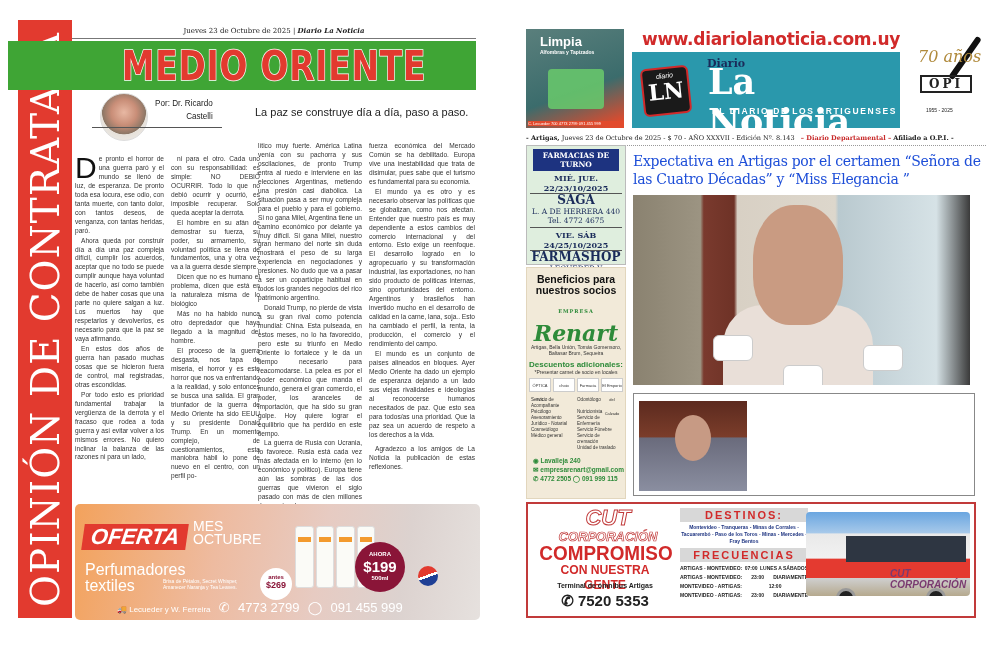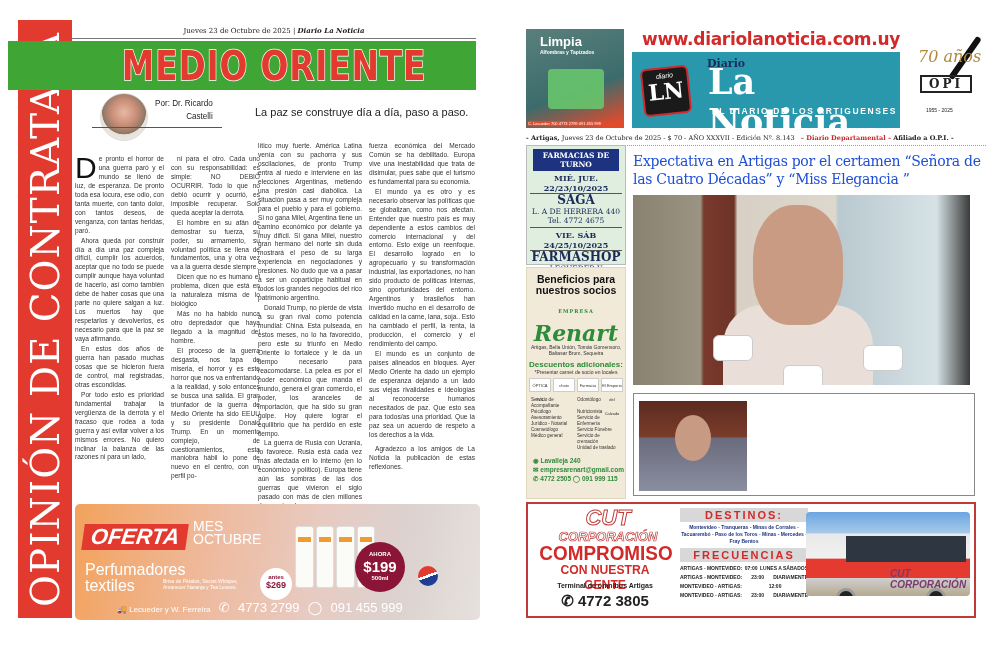--- a/index.html
+++ b/index.html
@@ -288,21 +288,21 @@
         <div class="face"></div>
       </div>
   </div>
 
   <div class="adcut">
     <div class="cutlogo">CUT</div>
     <div class="cutcorp">CORPORACIÓN</div>
     <div class="comp">COMPROMISO</div>
     <div class="cng">CON NUESTRA GENTE</div>
     <div class="term">Terminal de ómnibus Artigas</div>
-    <div class="tel"><span>✆</span> <span>4772 3805</span></div>
+    <div class="tel"><span>✆</span> <span>7520 5353</span></div>
     <div class="sched">
       <div class="bar">DESTINOS:</div>
       <div class="dest">Montevideo - Tranqueras - Minas de Corrales - Tacuarembó - Paso de los Toros - Minas - Mercedes - Fray Bentos</div>
       <div class="bar">FRECUENCIAS</div>
       <div class="row">
           <span>ARTIGAS - MONTEVIDEO:</span>
           <span>07:00</span>
           <span>LUNES A SÁBADOS</span>
         </div>
       <div class="row">

